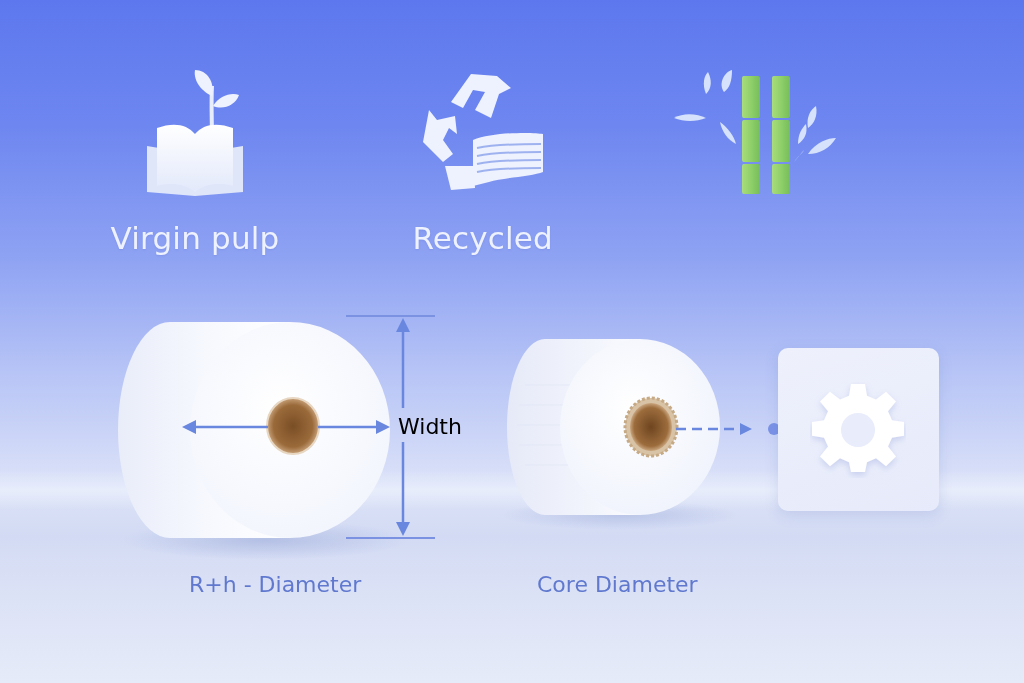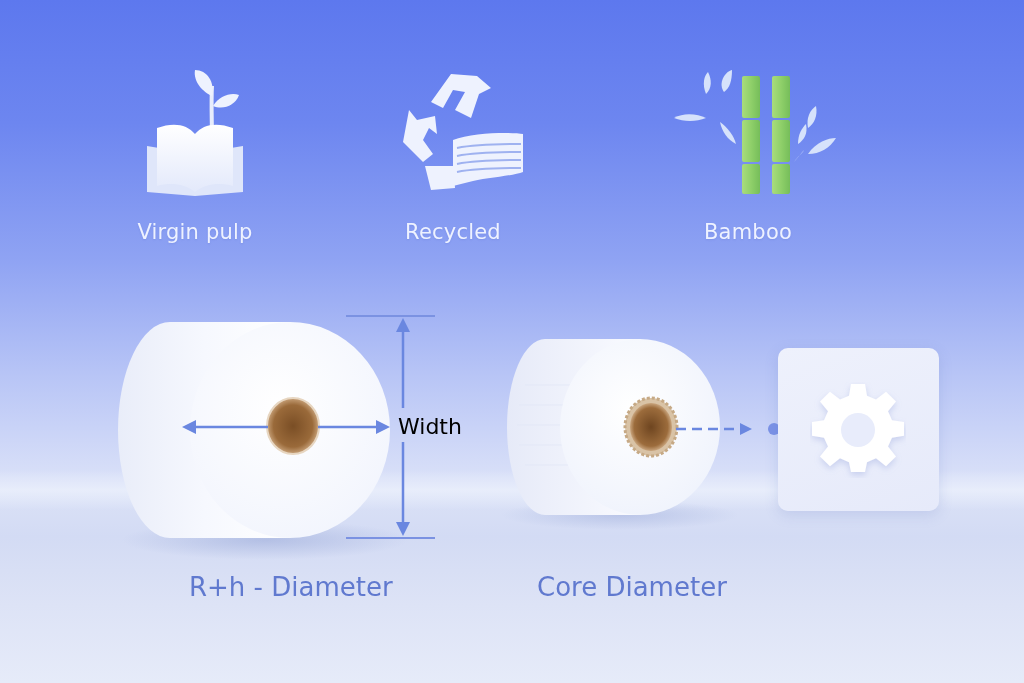--- a/index.html
+++ b/index.html
@@ -18,42 +18,42 @@
       background: linear-gradient(180deg, rgba(235,240,252,0) 0%, rgba(235,240,252,0.8) 50%, rgba(220,228,248,0) 100%);
     }
 
     
     .material {
       position: absolute; top: 62px; width: 200px; height: 200px;
       display: flex; flex-direction: column; align-items: center;
     }
     .material .icon-wrap { width: 160px; height: 140px; position: relative; }
     .material .label {
-      margin-top: 18px; color: #eef2ff; font-size: 21px; letter-spacing: 0.2px;
+      margin-top: 18px; color: #eef2ff; font-size: 31px; letter-spacing: 0.2px;
       text-shadow: 0 1px 2px rgba(60,80,180,0.15);
     }
     #mat-virgin { left: 95px; }
-    #mat-recycled { left: 353px; }
+    #mat-recycled { left: 353px; align-items: flex-end; }
     #mat-bamboo { left: 648px; }
 
     
     .roll-big { position: absolute; left: 115px; top: 310px; width: 290px; height: 240px; }
     .roll-small { position: absolute; left: 505px; top: 335px; width: 230px; height: 185px; }
 
     .shadow-big {
       position: absolute; left: 120px; top: 520px; width: 290px; height: 40px;
       background: radial-gradient(ellipse at center, rgba(120,140,200,0.35) 0%, rgba(120,140,200,0) 70%);
     }
     .shadow-small {
       position: absolute; left: 500px; top: 500px; width: 240px; height: 30px;
       background: radial-gradient(ellipse at center, rgba(120,140,200,0.3) 0%, rgba(120,140,200,0) 70%);
     }
 
     .dim-label {
-      position: absolute; color: #5a72c9; font-size: 26px;
+      position: absolute; color: #5a72c9; font-size: 22px;
     }
     #width-label { left: 398px; top: 414px; font-size: 22px; color: #000000; }
     #diameter-label { left: 189px; top: 572px; color: #6079cf; }
     #core-label { left: 537px; top: 572px; color: #6079cf; text-align: right; }
 
     .settings-card {
       position: absolute; left: 778px; top: 348px; width: 161px; height: 163px;
       border-radius: 10px;
       background: linear-gradient(160deg, #eef1fc 0%, #e6eafa 100%);
       box-shadow: 0 4px 14px rgba(90,110,190,0.18);
@@ -145,21 +145,20 @@
       </g>
 
       <g fill="#d6e2fb">
         <path d="M150 66 C148 56 152 48 158 44 C160 54 156 62 150 66 Z"></path>
         <path d="M140 82 C140 72 144 66 148 62 C150 72 146 78 140 82 Z"></path>
         <path d="M150 92 C158 80 170 76 178 76 C172 86 162 92 150 92 Z"></path>
         <path d="M136 100 C140 94 144 92 146 88"></path>
       </g>
     </svg>
   </div>
-  <div class="label">Bamboo</div>
 </div>
 
 <div class="shadow-big"></div>
 <div class="shadow-small"></div>
 
 <div class="roll-big">
   <svg width="290" height="240" viewBox="0 0 290 240">
     <defs>
       <linearGradient id="side1" x1="0" y1="0" x2="1" y2="0">
         <stop offset="0" stop-color="#e9edf9"></stop>

